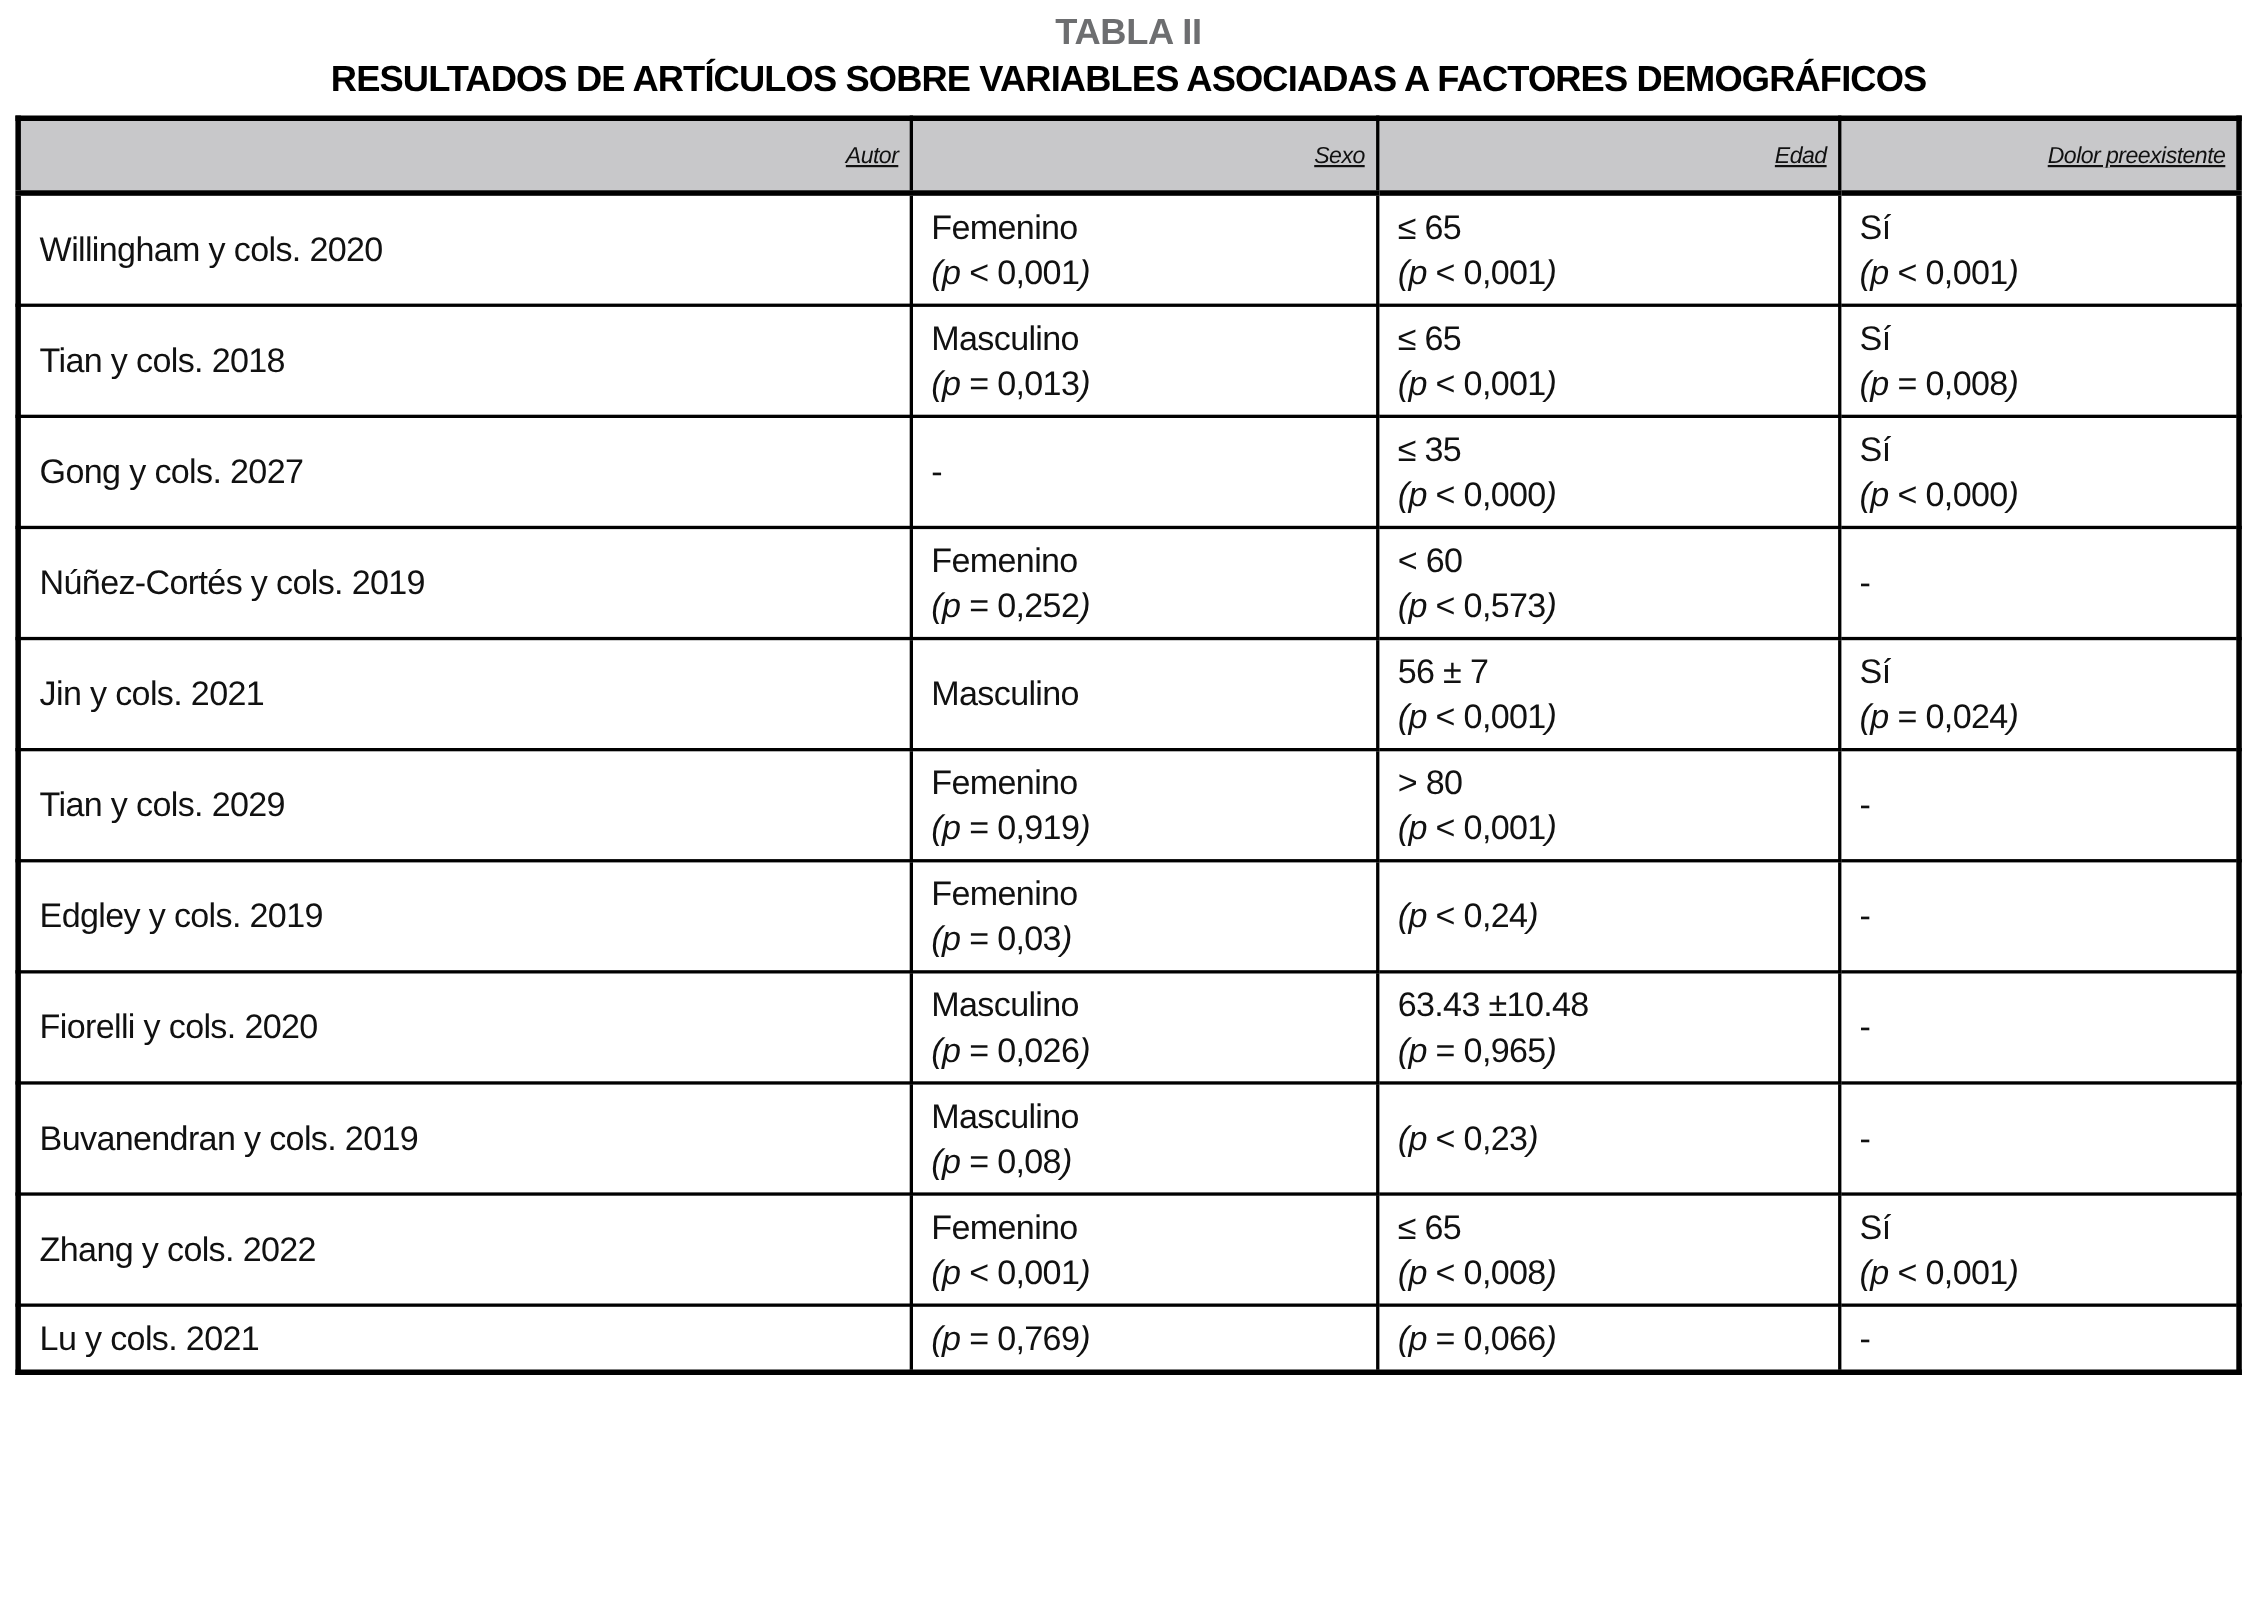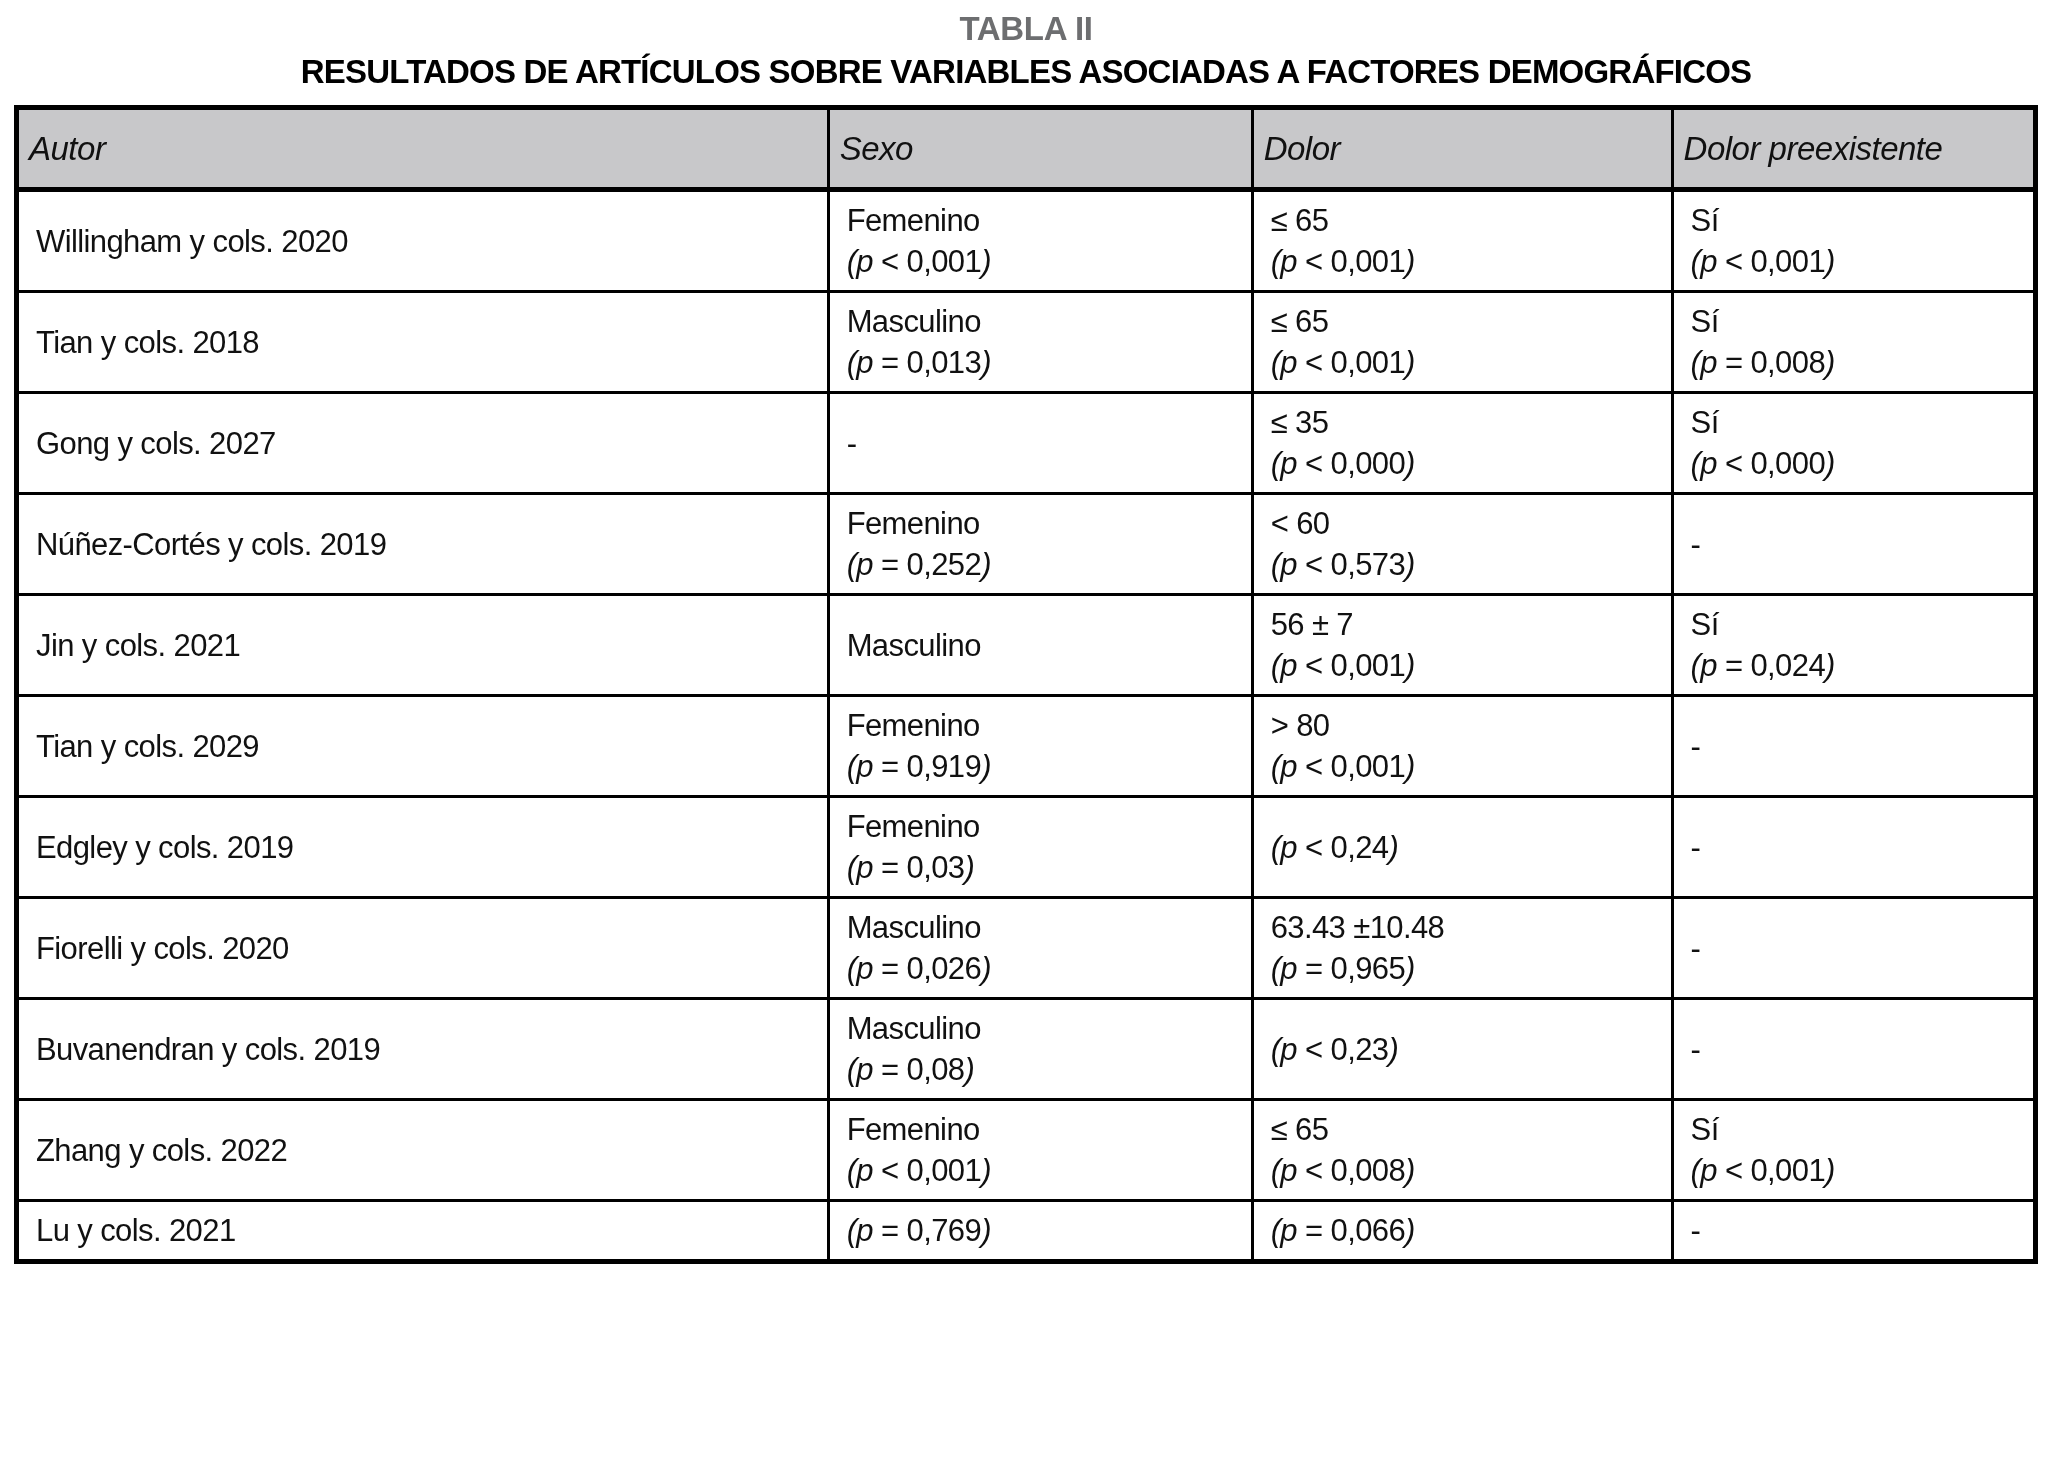--- a/index.html
+++ b/index.html
@@ -40,27 +40,28 @@
     table-layout:fixed;
   }
   col.c-autor{width:40.2%;}
   col.c-sexo{width:21.0%;}
   col.c-edad{width:20.8%;}
   col.c-dolor{width:18.0%;}
   th{
     background:var(--header-bg);
     font-style:italic;
     font-weight:normal;
-    font-size:33px;
+    font-size:21px;
     letter-spacing:-0.5px;
     padding:19px 10px;
     border:3px solid var(--border-color);
     border-bottom:5px solid var(--border-color);
-    text-align:left;
+    text-align:right;
     line-height:1.2;
+    text-decoration:underline;
   }
   td{
     font-size:31px;
     letter-spacing:-0.6px;
     line-height:41px;
     padding:8px 10px 8px 17px;
     border:3px solid var(--border-color);
     vertical-align:middle;
     background:#fff;
   }
@@ -81,21 +82,21 @@
     <colgroup>
       <col class="c-autor">
         <col class="c-sexo">
         <col class="c-edad">
         <col class="c-dolor">
     </colgroup>
     <thead>
       <tr>
         <th>Autor</th>
         <th>Sexo</th>
-        <th>Dolor</th>
+        <th>Edad</th>
         <th>Dolor preexistente</th>
       </tr>
     </thead>
     <tbody>
         <tr>
           <td>
             <div class="cell-line">Willingham y cols. 2020</div>
           </td>
           <td>
             <div class="cell-line">Femenino</div>

